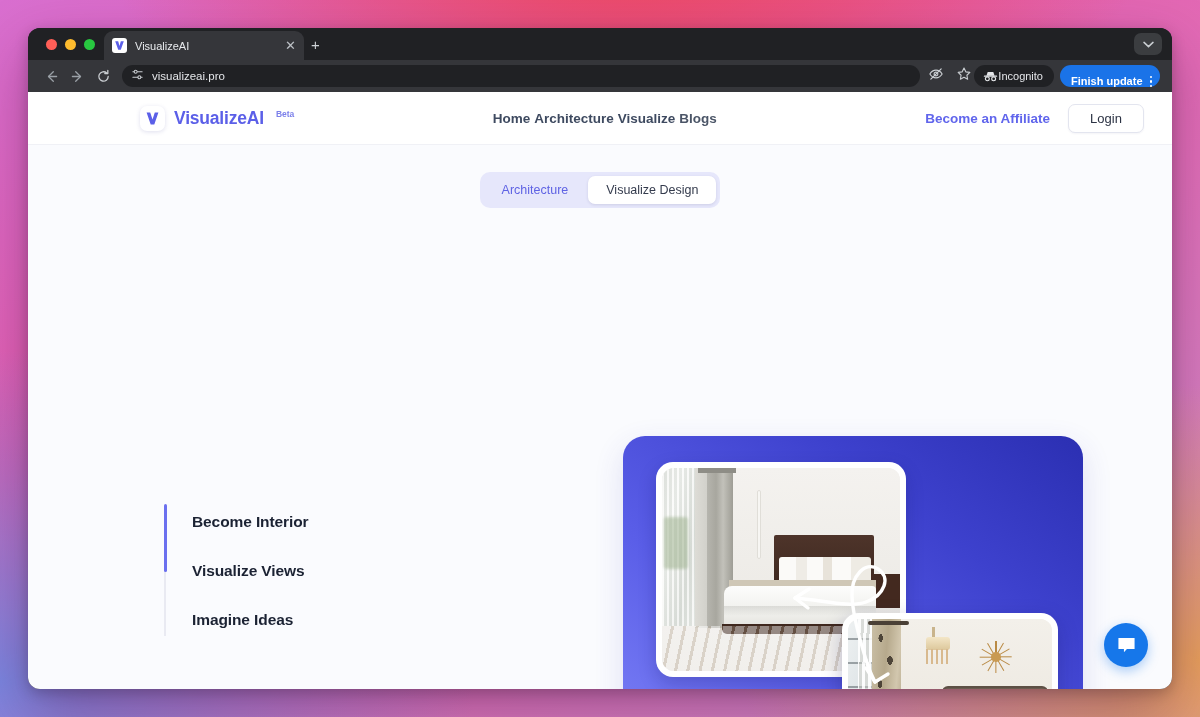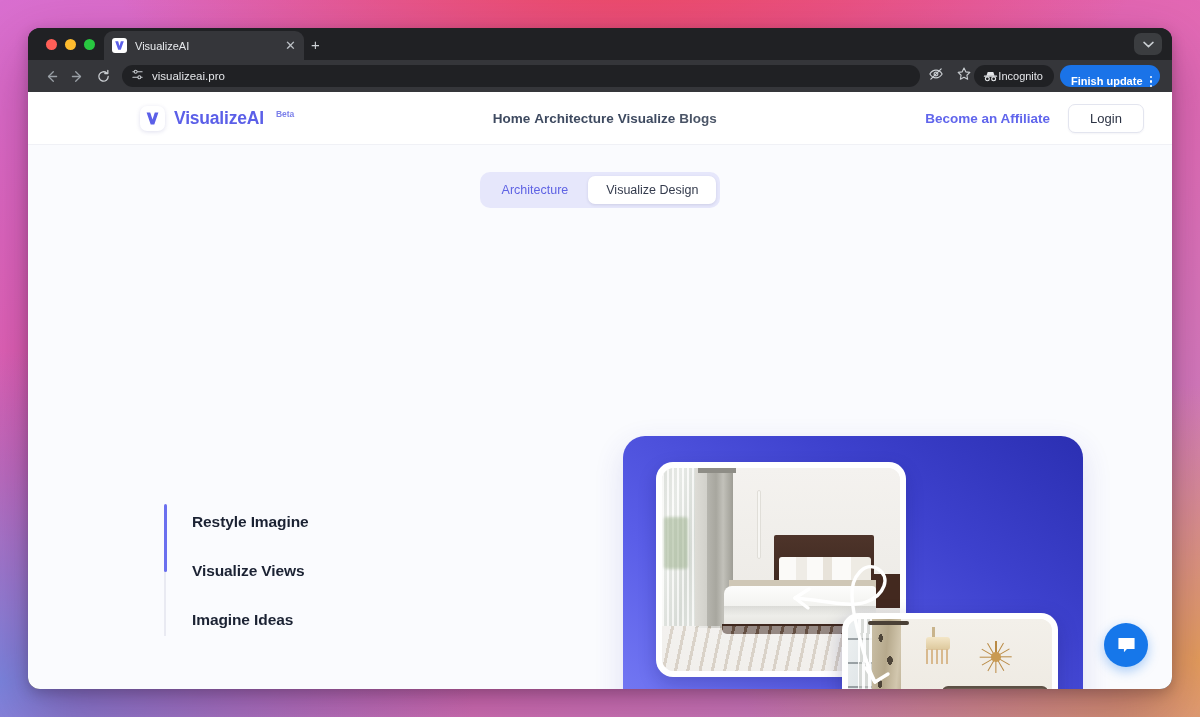--- a/index.html
+++ b/index.html
@@ -335,21 +335,21 @@
       <div class="segmented">
         <div class="seg">Architecture</div>
         <div class="seg active">Visualize Design</div>
       </div>
     </div>
 
     <div class="content">
 
       <div class="features">
         <div class="feature active">
-          <h3>Restyle Imagine</h3>
+          <h3>Become Interior</h3>
         </div>
         <div class="feature">
           <h3>Visualize Views</h3>
         </div>
         <div class="feature">
           <h3>Imagine Ideas</h3>
 
         </div>
       </div>
 

